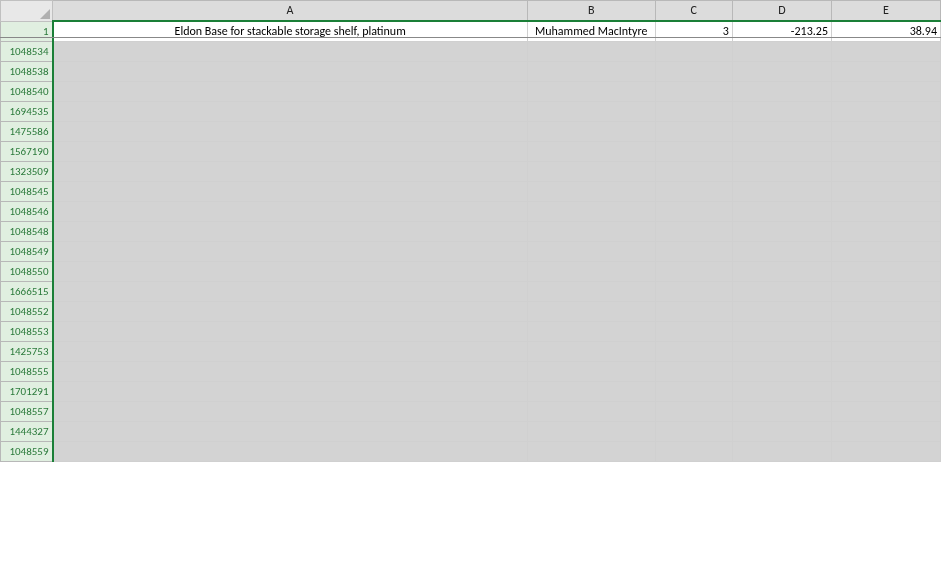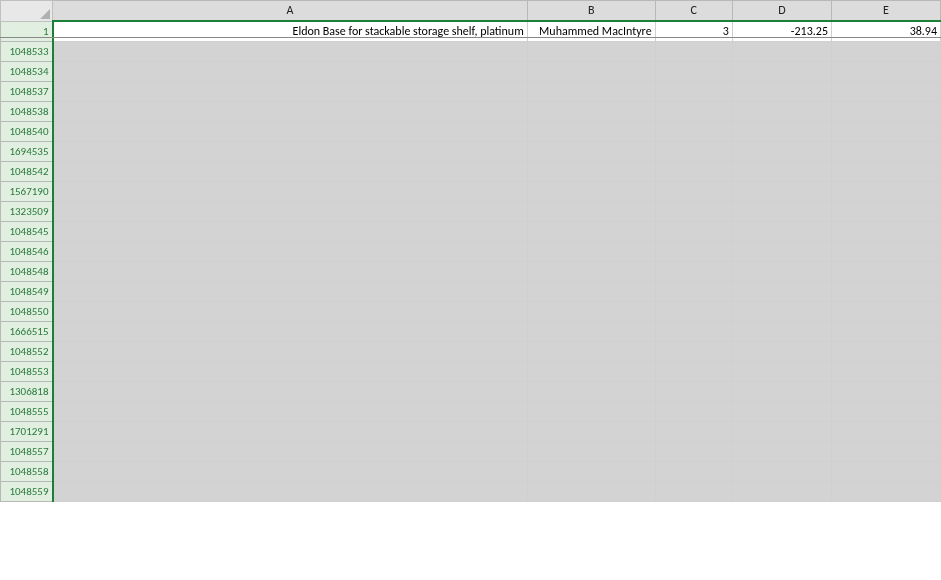--- a/index.html
+++ b/index.html
@@ -83,21 +83,21 @@
     .data-cell {
       background: #ffffff;
     }
     
     .col-A { width: 478px; }
     .col-B { width: 128px; }
     .col-C { width: 78px; }
     .col-D { width: 100px; }
     .col-E { width: 110px; }
     .txt-right { text-align: right; }
-    .txt-left { text-align: right; margin-left: 48px; }
+    .txt-left { text-align: center; margin-left: 48px; }
     
     .split-line {
       position: absolute;
       left: 0;
       right: 0;
       top: 37px;
       height: 1px;
       background: #888;
     }
   </style>
@@ -119,45 +119,29 @@
 
   <div class="row">
     <div class="cell row-header">1</div>
     <div class="cell data-cell col-A txt-left">Eldon Base for stackable storage shelf, platinum</div>
     <div class="cell data-cell col-B txt-left">Muhammed MacIntyre</div>
     <div class="cell data-cell col-C txt-right">3</div>
     <div class="cell data-cell col-D txt-right">-213.25</div>
     <div class="cell data-cell col-E txt-right">38.94</div>
   </div>
 
-<div class="row">
-      <div class="cell row-header">1048533</div>
-      <div class="cell body-cell col-A"></div>
-      <div class="cell body-cell col-B"></div>
-      <div class="cell body-cell col-C"></div>
-      <div class="cell body-cell col-D"></div>
-      <div class="cell body-cell col-E"></div>
-    </div>
     <div class="row">
       <div class="cell row-header">1048534</div>
       <div class="cell body-cell col-A"></div>
       <div class="cell body-cell col-B"></div>
       <div class="cell body-cell col-C"></div>
       <div class="cell body-cell col-D"></div>
       <div class="cell body-cell col-E"></div>
     </div>
     <div class="row">
-      <div class="cell row-header">1048537</div>
-      <div class="cell body-cell col-A"></div>
-      <div class="cell body-cell col-B"></div>
-      <div class="cell body-cell col-C"></div>
-      <div class="cell body-cell col-D"></div>
-      <div class="cell body-cell col-E"></div>
-    </div>
-    <div class="row">
       <div class="cell row-header">1048538</div>
       <div class="cell body-cell col-A"></div>
       <div class="cell body-cell col-B"></div>
       <div class="cell body-cell col-C"></div>
       <div class="cell body-cell col-D"></div>
       <div class="cell body-cell col-E"></div>
     </div>
     <div class="row">
       <div class="cell row-header">1048540</div>
       <div class="cell body-cell col-A"></div>
@@ -168,21 +152,21 @@
     </div>
     <div class="row">
       <div class="cell row-header">1694535</div>
       <div class="cell body-cell col-A"></div>
       <div class="cell body-cell col-B"></div>
       <div class="cell body-cell col-C"></div>
       <div class="cell body-cell col-D"></div>
       <div class="cell body-cell col-E"></div>
     </div>
     <div class="row">
-      <div class="cell row-header">1048542</div>
+      <div class="cell row-header">1475586</div>
       <div class="cell body-cell col-A"></div>
       <div class="cell body-cell col-B"></div>
       <div class="cell body-cell col-C"></div>
       <div class="cell body-cell col-D"></div>
       <div class="cell body-cell col-E"></div>
     </div>
     <div class="row">
       <div class="cell row-header">1567190</div>
       <div class="cell body-cell col-A"></div>
       <div class="cell body-cell col-B"></div>
@@ -256,21 +240,21 @@
     </div>
     <div class="row">
       <div class="cell row-header">1048553</div>
       <div class="cell body-cell col-A"></div>
       <div class="cell body-cell col-B"></div>
       <div class="cell body-cell col-C"></div>
       <div class="cell body-cell col-D"></div>
       <div class="cell body-cell col-E"></div>
     </div>
     <div class="row">
-      <div class="cell row-header">1306818</div>
+      <div class="cell row-header">1425753</div>
       <div class="cell body-cell col-A"></div>
       <div class="cell body-cell col-B"></div>
       <div class="cell body-cell col-C"></div>
       <div class="cell body-cell col-D"></div>
       <div class="cell body-cell col-E"></div>
     </div>
     <div class="row">
       <div class="cell row-header">1048555</div>
       <div class="cell body-cell col-A"></div>
       <div class="cell body-cell col-B"></div>
@@ -288,21 +272,21 @@
     </div>
     <div class="row">
       <div class="cell row-header">1048557</div>
       <div class="cell body-cell col-A"></div>
       <div class="cell body-cell col-B"></div>
       <div class="cell body-cell col-C"></div>
       <div class="cell body-cell col-D"></div>
       <div class="cell body-cell col-E"></div>
     </div>
     <div class="row">
-      <div class="cell row-header">1048558</div>
+      <div class="cell row-header">1444327</div>
       <div class="cell body-cell col-A"></div>
       <div class="cell body-cell col-B"></div>
       <div class="cell body-cell col-C"></div>
       <div class="cell body-cell col-D"></div>
       <div class="cell body-cell col-E"></div>
     </div>
     <div class="row">
       <div class="cell row-header">1048559</div>
       <div class="cell body-cell col-A"></div>
       <div class="cell body-cell col-B"></div>

